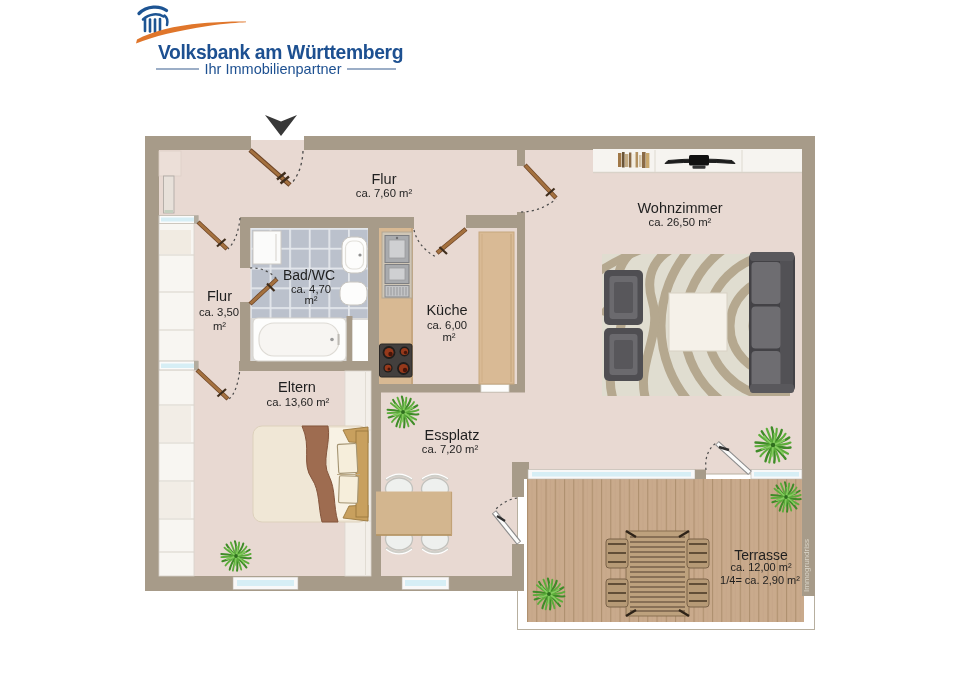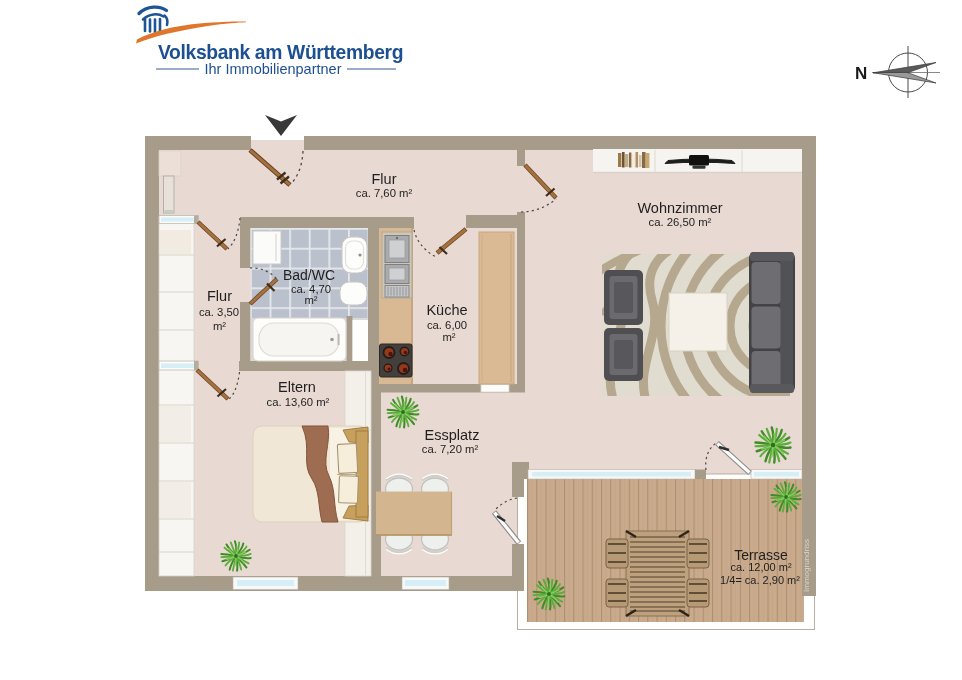--- a/index.html
+++ b/index.html
@@ -1,16 +1,16 @@
 <!DOCTYPE html>
 <html><head>
 <meta charset="utf-8">
 <style>
   html,body{margin:0;padding:0;background:#ffffff;}
-  #stage{position:relative;transform:translateZ(0);will-change:transform;width:962px;height:680px;background:#ffffff;overflow:hidden;
+  #stage{position:relative;transform:translateZ(0);will-change:transform;width:815px;height:680px;background:#ffffff;overflow:hidden;
          font-family:"Liberation Sans", sans-serif;}
   svg{display:block;opacity:0.9999;}
 </style>
 </head>
 <body>
 <div id="stage">
 <svg width="962" height="680" viewBox="0 0 962 680" xmlns="http://www.w3.org/2000/svg">
 <defs>
   <pattern id="tiles" x="250" y="228" width="19.6" height="19.8" patternUnits="userSpaceOnUse">
     <rect width="19.6" height="19.8" fill="#bbc1cc"></rect>

